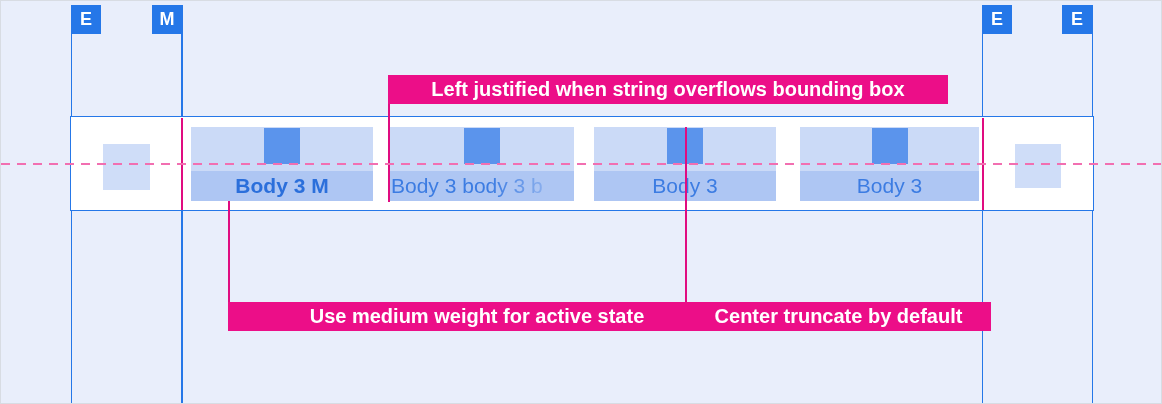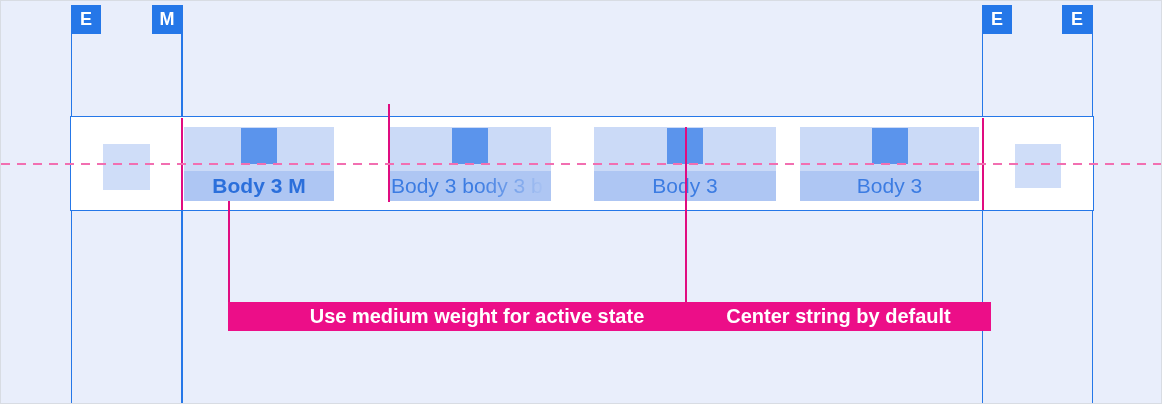--- a/index.html
+++ b/index.html
@@ -28,22 +28,22 @@
   .band{
     position:absolute;left:69px;top:115px;width:1024px;height:95px;
     background:#FFFFFF;border:1.5px solid #2577E8;box-sizing:border-box;z-index:2;
   }
   
   .side-square{position:absolute;background:#CFDDF8;z-index:3;}
   .side-square.sq1{left:102px;top:143px;width:47px;height:46px;}
   .side-square.sq2{left:1014px;top:143px;width:46px;height:44px;}
   
   .tab{position:absolute;top:126px;height:74px;z-index:3;}
-  .tab.t1{left:183px;width:150px;}
-  .tab.t2{left:388px;width:162px;}
+  .tab.t1{left:190px;width:182px;}
+  .tab.t2{left:388px;width:185px;}
   .tab.t3{left:593px;width:182px;}
   .tab.t4{left:799px;width:179px;}
   .tab-box{position:absolute;left:0;top:0;width:100%;height:44px;background:#CBDAF7;}
   .tab-icon{position:absolute;top:1px;left:50%;margin-left:-18px;width:36px;height:36px;background:#5B94EC;}
   .tab-label{
     position:absolute;left:0;top:44px;width:100%;height:30px;background:#AEC6F3;
     font-size:21px;line-height:30px;color:#3C7CE2;text-align:center;white-space:nowrap;overflow:hidden;
   }
   .tab-label.active{font-weight:bold;color:#2B6FDB;}
   .tab-label.truncate{text-align:left;}
@@ -133,16 +133,17 @@
   </div>
 
   <div class="pink-v pv-left"></div>
   <div class="pink-v pv-right"></div>
   <div class="pink-v pv-leftjust"></div>
   <div class="pink-v pv-center"></div>
   <div class="pink-v pv-medium"></div>
 
   <div class="dashed-line"></div>
 
+  <div class="note n1">Left justified when string overflows bounding box</div>
   <div class="note n3">Use medium weight for active state</div>
-  <div class="note n4">Center string by default</div>
+  <div class="note n4">Center truncate by default</div>
 
 </div>
 
 </body></html>

